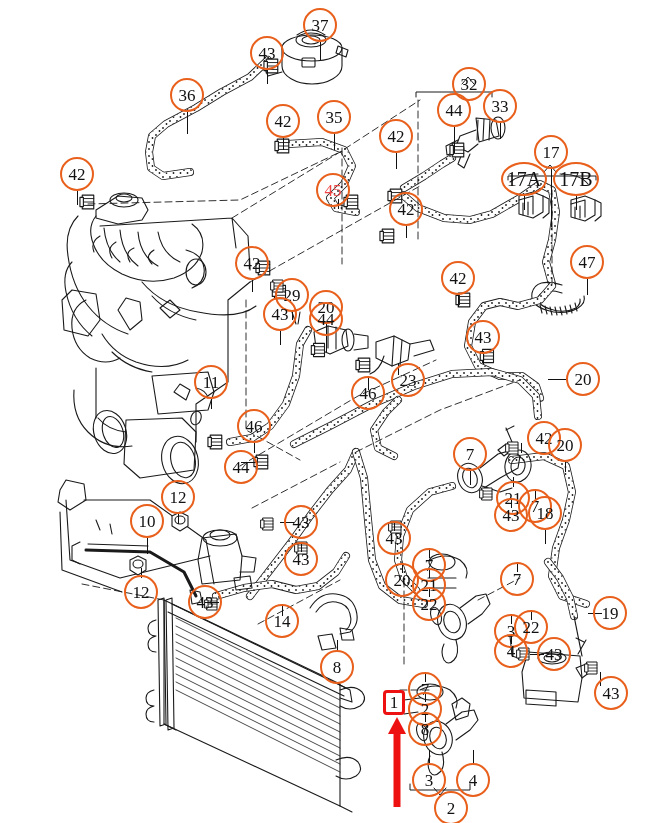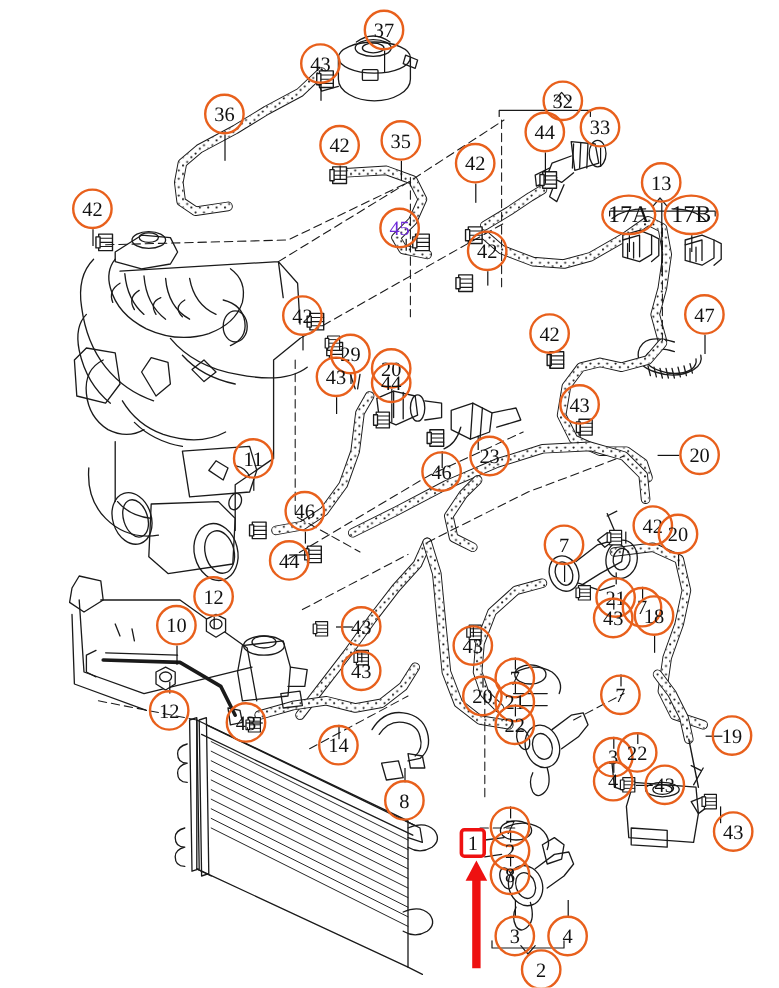--- a/index.html
+++ b/index.html
@@ -439,29 +439,29 @@
       <div class="leader" style="left: 334px; top: 134px; width: 1px; height: 16px; background: rgb(17, 17, 17);"></div>
       <div class="callout c-sm" style="left: 317px; top: 100px; border-color: rgb(232, 96, 28); color: rgb(17, 17, 17);">35</div>
       <div class="leader" style="left: 396px; top: 153px; width: 1px; height: 16px; background: rgb(17, 17, 17);"></div>
       <div class="callout c-sm" style="left: 379px; top: 119px; border-color: rgb(232, 96, 28); color: rgb(17, 17, 17);">42</div>
       <div class="callout c-sm" style="left: 452px; top: 67px; border-color: rgb(232, 96, 28); color: rgb(17, 17, 17);">32</div>
       <div class="leader" style="left: 454px; top: 127px; width: 1px; height: 26px; background: rgb(17, 17, 17);"></div>
       <div class="callout c-sm" style="left: 437px; top: 93px; border-color: rgb(232, 96, 28); color: rgb(17, 17, 17);">44</div>
       <div class="leader" style="left: 500px; top: 123px; width: 1px; height: 16px; background: rgb(17, 17, 17);"></div>
       <div class="callout c-sm" style="left: 483px; top: 89px; border-color: rgb(232, 96, 28); color: rgb(17, 17, 17);">33</div>
       <div class="leader" style="left: 551px; top: 169px; width: 1px; height: 58px; background: rgb(17, 17, 17);"></div>
-      <div class="callout c-sm" style="left: 534px; top: 135px; border-color: rgb(232, 96, 28); color: rgb(17, 17, 17);">13</div>
+      <div class="callout c-sm" style="left: 534px; top: 135px; border-color: rgb(232, 96, 28); color: rgb(17, 17, 17);">17</div>
       <div class="leader" style="left: 524px; top: 196px; width: 1px; height: 14px; background: rgb(17, 17, 17);"></div>
       <div class="callout c-wide" style="left: 501px; top: 162px; border-color: rgb(232, 96, 28); color: rgb(17, 17, 17);">17A</div>
       <div class="leader" style="left: 576px; top: 196px; width: 1px; height: 14px; background: rgb(17, 17, 17);"></div>
       <div class="callout c-wide" style="left: 553px; top: 162px; border-color: rgb(232, 96, 28); color: rgb(17, 17, 17);">17B</div>
       <div class="leader" style="left: 77px; top: 191px; width: 1px; height: 14px; background: rgb(17, 17, 17);"></div>
       <div class="callout c-sm" style="left: 60px; top: 157px; border-color: rgb(232, 96, 28); color: rgb(17, 17, 17);">42</div>
       <div class="leader" style="left: 338px; top: 199px; width: 1px; height: 10px; background: rgb(17, 17, 17);"></div>
-      <div class="callout c-sm" style="left: 316px; top: 173px; border-color: rgb(232, 96, 28); color: #6d28d9;">45</div>
+      <div class="callout c-sm" style="left: 316px; top: 173px; border-color: rgb(232, 96, 28); color: #ef4444;">45</div>
       <div class="leader" style="left: 406px; top: 226px; width: 1px; height: 12px; background: rgb(17, 17, 17);"></div>
       <div class="callout c-sm" style="left: 389px; top: 192px; border-color: rgb(232, 96, 28); color: rgb(17, 17, 17);">42</div>
       <div class="leader" style="left: 252px; top: 280px; width: 1px; height: 12px; background: rgb(17, 17, 17);"></div>
       <div class="callout c-sm" style="left: 235px; top: 246px; border-color: rgb(232, 96, 28); color: rgb(17, 17, 17);">42</div>
       <div class="leader" style="left: 458px; top: 295px; width: 1px; height: 12px; background: rgb(17, 17, 17);"></div>
       <div class="callout c-sm" style="left: 441px; top: 261px; border-color: rgb(232, 96, 28); color: rgb(17, 17, 17);">42</div>
       <div class="leader" style="left: 587px; top: 279px; width: 1px; height: 16px; background: rgb(17, 17, 17);"></div>
       <div class="callout c-sm" style="left: 570px; top: 245px; border-color: rgb(232, 96, 28); color: rgb(17, 17, 17);">47</div>
       <div class="leader" style="left: 292px; top: 312px; width: 1px; height: 8px; background: rgb(17, 17, 17);"></div>
       <div class="callout c-sm" style="left: 275px; top: 278px; border-color: rgb(232, 96, 28); color: rgb(17, 17, 17);">29</div>

